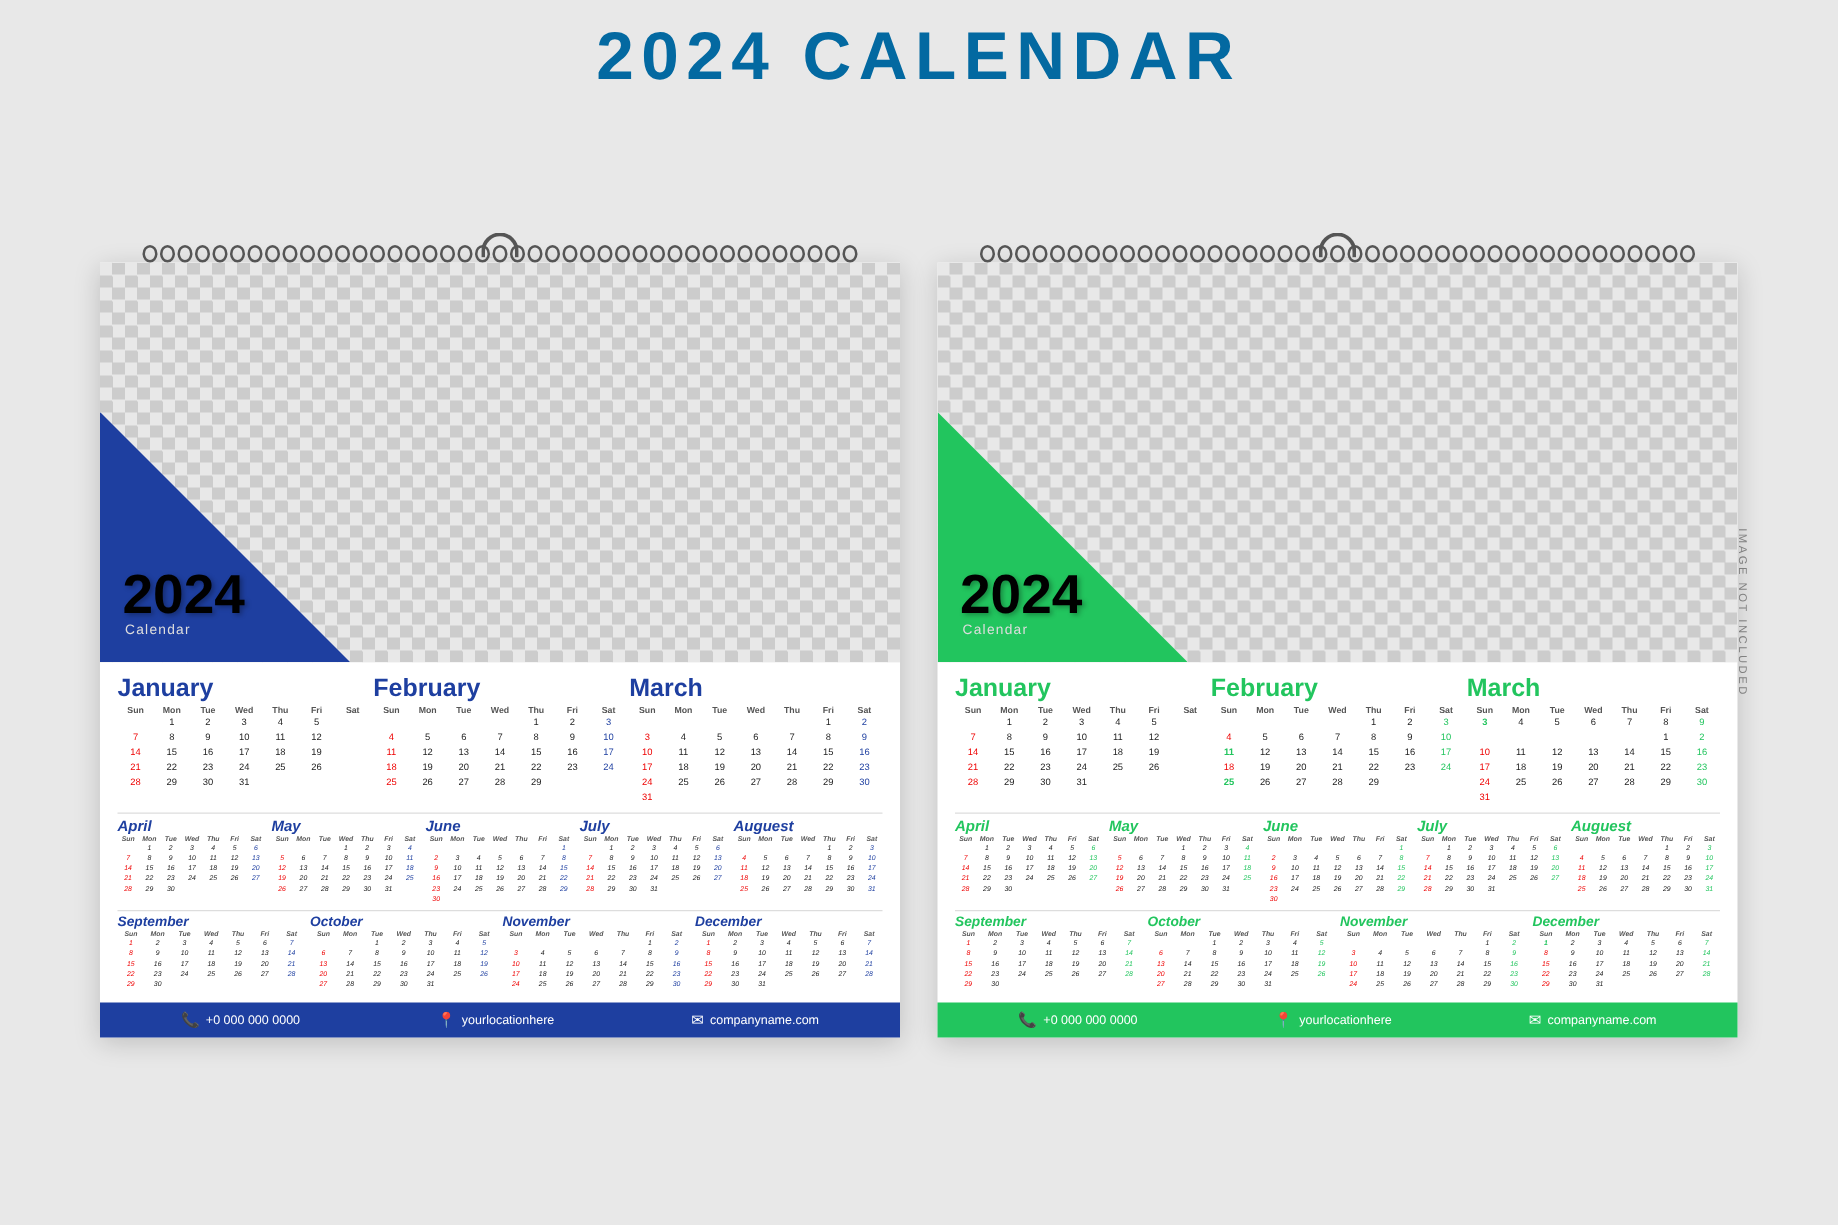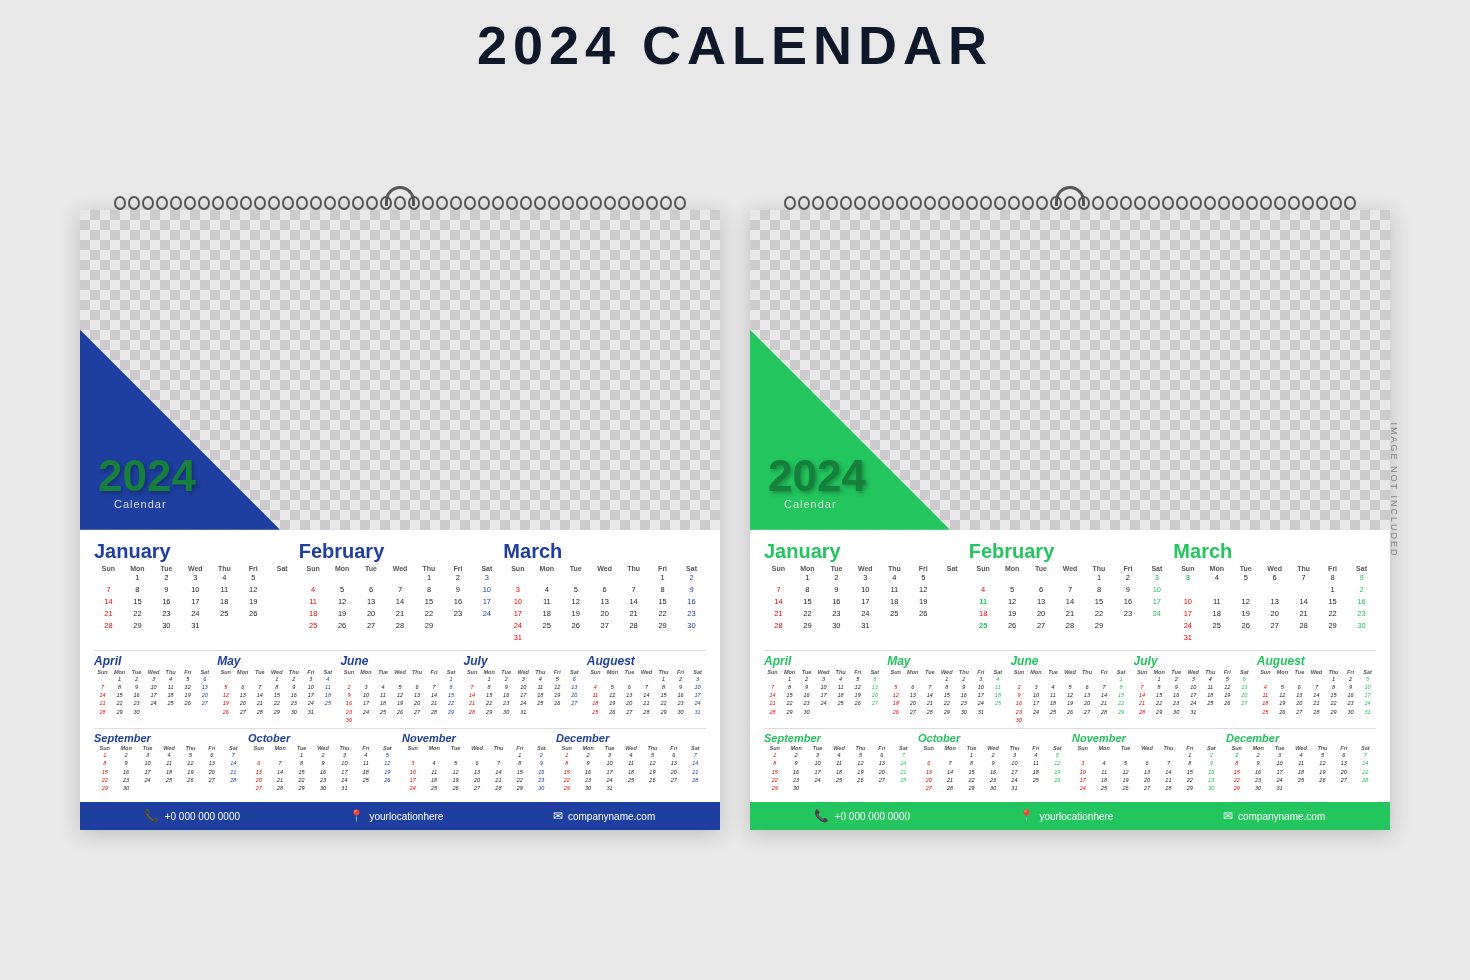--- a/index.html
+++ b/index.html
@@ -120,29 +120,29 @@
 
     .year-on-triangle {
       position: absolute;
       bottom: 20px;
       left: 18px;
       z-index: 5;
     }
     .year-on-triangle .year-num {
       font-size: 44px;
       font-weight: 900;
-      color: #15803d;
+      color: #000000;
       text-shadow: 2px 2px 4px rgba(0,0,0,0.3);
       line-height: 1;
     }
     .year-on-triangle .year-sub {
       font-size: 11px;
       color: #ddd;
       letter-spacing: 1px;
-      margin-left: 16px;
+      margin-left: 2px;
     }
 
     
     .cal-body {
       padding: 10px 14px 0 14px;
       flex: 1;
     }
 
     
     .top-months {
@@ -264,21 +264,21 @@
 
     .divider-row {
       border-bottom: 1px solid #ddd;
       margin: 3px 0;
     }
   </style>
 </head>
 <body>
 
 <div>
-  <span style="position:absolute;top:14px;left:50%;transform:translateX(-50%);font-size:54px;font-weight:900;color:#0f172a;letter-spacing:6px;white-space:nowrap;z-index:1;">2024 CALENDAR</span>
+  <span style="position:absolute;top:14px;left:50%;transform:translateX(-50%);font-size:54px;font-weight:900;color:#0369a1;letter-spacing:6px;white-space:nowrap;z-index:1;">2024 CALENDAR</span>
 </div>
 
 <div class="side-label-left">CALENDER TEMPLET | RGB MODE</div>
 <div class="side-label-right">IMAGE NOT INCLUDED</div>
 
 <div class="calendars-container">
 
   <div class="calendar-card">
 
     <div class="spiral">

